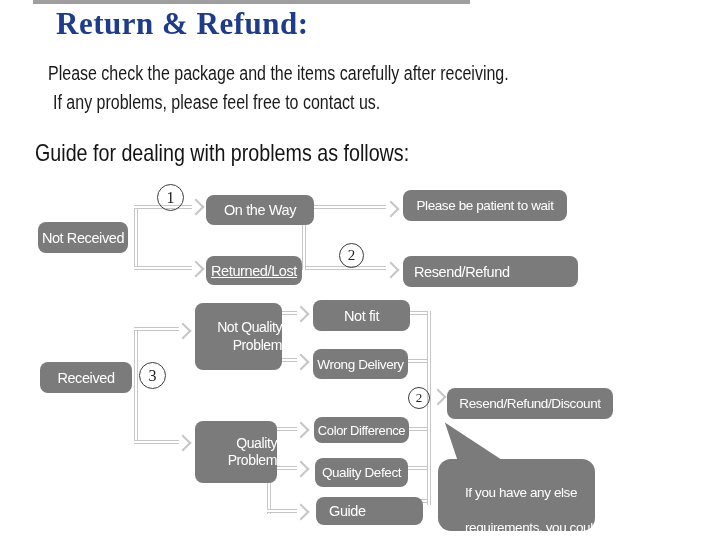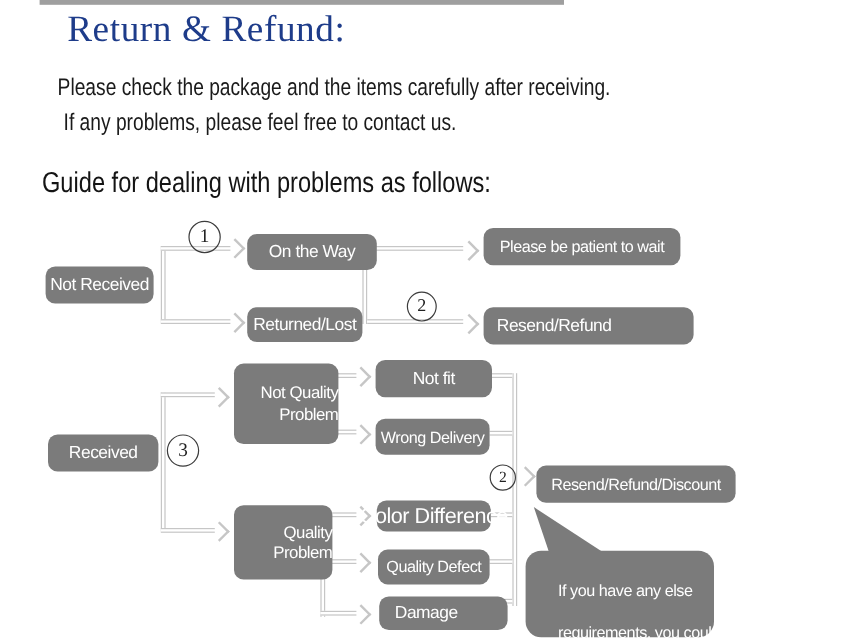--- a/index.html
+++ b/index.html
@@ -10,37 +10,37 @@
   }
   html,body{margin:0;padding:0;background:#ffffff;}
   .canvas{
     position:relative;width:716px;height:536px;background:#ffffff;overflow:hidden;
     font-family:"Liberation Sans","DejaVu Sans",sans-serif;
   }
   .top-strip{position:absolute;left:33px;top:0;width:437px;height:4px;background:#9f9f9f;}
   .title{
     position:absolute;left:56px;top:6px;margin:0;
     font-family:"Liberation Serif","DejaVu Serif",serif;
-    font-weight:400;font-size:31px;letter-spacing:0.5px;color:var(--navy);white-space:nowrap;
+    font-weight:700;font-size:31px;letter-spacing:0.5px;color:var(--navy);white-space:nowrap;
   }
   .body-line{
     position:absolute;margin:0;color:#1a1a1a;font-size:20px;white-space:nowrap;
     transform:scaleX(0.80);transform-origin:0 0;letter-spacing:0;
   }
   .guide-line{
     position:absolute;left:35px;top:139px;margin:0;color:#141414;font-size:24px;white-space:nowrap;
     transform:scaleX(0.82);transform-origin:0 0;
   }
   .box{
     position:absolute;background:var(--box);color:var(--boxtext);border-radius:8px;
     display:flex;align-items:center;justify-content:center;
     font-size:14.5px;letter-spacing:-0.4px;white-space:nowrap;
   }
   .box.small{font-size:13.5px;}
-  .box.tiny{font-size:18px;}
+  .box.tiny{font-size:13px;}
   .box.leftpad{justify-content:flex-start;padding-left:11px;}
   .box.wrap{white-space:normal;line-height:1.25;text-align:right;font-size:14px;}
   .hline{position:absolute;height:2px;background:#fff;border-top:1.6px solid var(--line);border-bottom:1.6px solid var(--line);}
   .vline{position:absolute;width:2px;background:#fff;border-left:1.6px solid var(--line);border-right:1.6px solid var(--line);}
   .chev{position:absolute;width:10px;height:10px;border-top:2.6px solid var(--line);border-right:2.6px solid var(--line);transform:rotate(45deg);}
   .step{
     position:absolute;border:1.6px solid #3c3c3c;border-radius:50%;color:#222;
     display:flex;align-items:center;justify-content:center;
     font-family:"Liberation Serif","DejaVu Serif",serif;
   }
@@ -106,33 +106,33 @@
   <div class="chev" style="left:295px;top:506px;"></div>
   <div class="chev" style="left:432px;top:391px;"></div>
 
   <div class="step" style="left:157px;top:184px;width:25px;height:25px;font-size:16px;">1</div>
   <div class="step" style="left:339px;top:243px;width:23px;height:23px;font-size:15px;">2</div>
   <div class="step" style="left:139px;top:362px;width:25px;height:25px;font-size:16px;">3</div>
   <div class="step" style="left:408px;top:387px;width:20px;height:20px;font-size:13px;">2</div>
 
   <div class="box" style="left:38px;top:222px;width:90px;height:31px;">Not Received</div>
   <div class="box" style="left:206px;top:195px;width:108px;height:30px;">On the Way</div>
-  <div class="box" style="left:206px;top:256px;width:96px;height:29px;">Returned/Lost</div>
+  <div class="box" style="left:206px;top:256px;width:96px;height:29px;text-decoration:underline;">Returned/Lost</div>
   <div class="box small" style="left:403px;top:190px;width:164px;height:31px;">Please be patient to wait</div>
   <div class="box leftpad" style="left:403px;top:256px;width:164px;height:31px;">Resend/Refund</div>
 
   <div class="box" style="left:40px;top:362px;width:92px;height:31px;">Received</div>
   <div class="box wrap leftpad" style="left:195px;top:303px;width:76px;height:67px;">Not Quality Problem</div>
   <div class="box small" style="left:313px;top:349px;width:95px;height:30px;">Wrong Delivery</div>
   <div class="box" style="left:313px;top:300px;width:97px;height:31px;">Not fit</div>
 
   <div class="box wrap leftpad" style="left:195px;top:421px;width:70px;height:62px;padding-left:12px;">Quality Problem</div>
   <div class="box tiny" style="left:314px;top:417px;width:95px;height:26px;">Color Difference</div>
   <div class="box small" style="left:315px;top:458px;width:93px;height:29px;">Quality Defect</div>
-  <div class="box leftpad" style="left:316px;top:497px;width:94px;height:28px;padding-left:13px;">Damage</div>
+  <div class="box leftpad" style="left:316px;top:497px;width:94px;height:28px;padding-left:13px;">Guide</div>
 
   <div class="box small" style="left:447px;top:388px;width:166px;height:31px;">Resend/Refund/Discount</div>
 
   <div class="tail"></div>
   <div class="bubble">
     <p>If you have any else</p>
     <p>requirements, you could</p>
     <p>also tell us!</p>
   </div>
 

